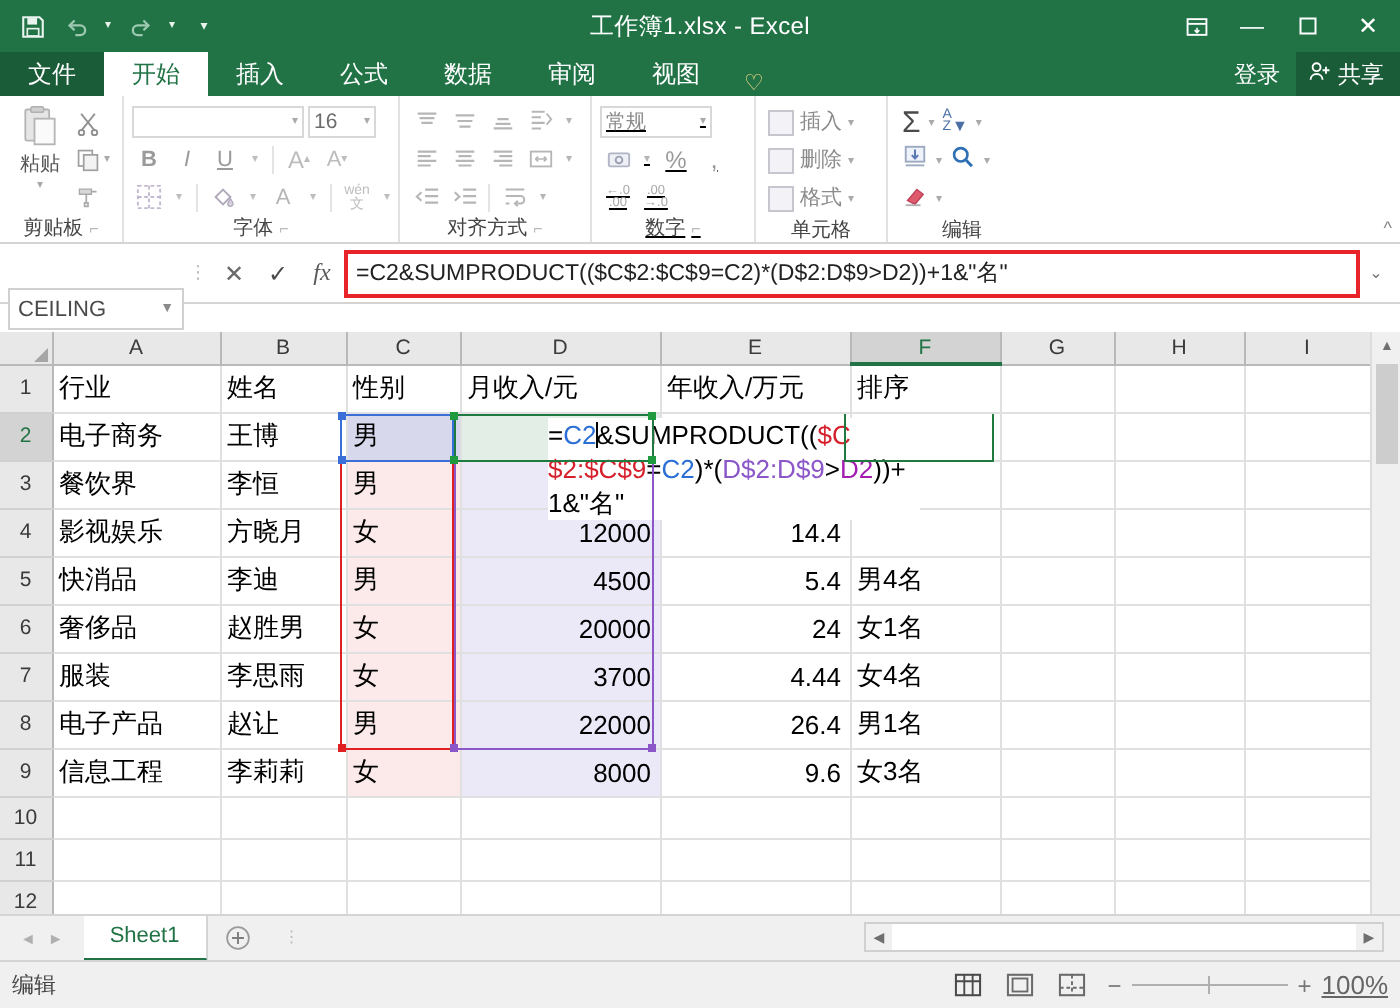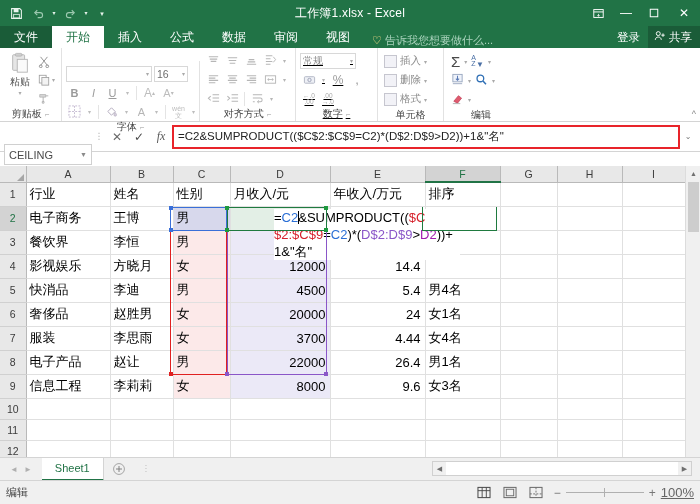--- a/index.html
+++ b/index.html
@@ -347,21 +347,20 @@
   <div class="tabbar">
     <div class="tab file">文件</div>
     <div class="tab active">开始</div>
     <div class="tab">插入</div>
     <div class="tab">公式</div>
     <div class="tab">数据</div>
     <div class="tab">审阅</div>
     <div class="tab">视图</div>
     <div class="tellme">
       <span class="bulb">♡</span>
-      <span>告诉我您想要做什么...</span>
     </div>
     <div class="tabbar-right">
       <div class="signin">登录</div>
       <div class="share">
         <span>
           <svg width="12" height="12" viewBox="0 0 14 14">
               <circle cx="5" cy="4.2" r="2.3" fill="none" stroke="#fff" stroke-width="1.1"></circle>
               <path d="M1.5 11.5c0-2 1.6-3.3 3.5-3.3s3.5 1.3 3.5 3.3" fill="none" stroke="#fff" stroke-width="1.1"></path>
               <path d="M10.5 4v4M8.5 6h4" stroke="#fff" stroke-width="1.1"></path>
             </svg>
@@ -406,21 +405,21 @@
               </svg>
           </div>
         </div>
       </div>
       <div class="grp-label">
         <span>剪贴板</span>
         <span class="dlg">⌐</span>
       </div>
     </div>
 
-    <div class="grp" style="width:138px;margin-top:13px;">
+    <div class="grp" style="width:138px;">
       <div class="grp-body">
         <div class="fontgrp-rows">
           <div class="frow">
             <div class="fbox name">
               <span></span>
               <span class="caret">▾</span>
             </div>
             <div class="fbox size">
               <span class="v">16</span>
               <span class="caret">▾</span>

